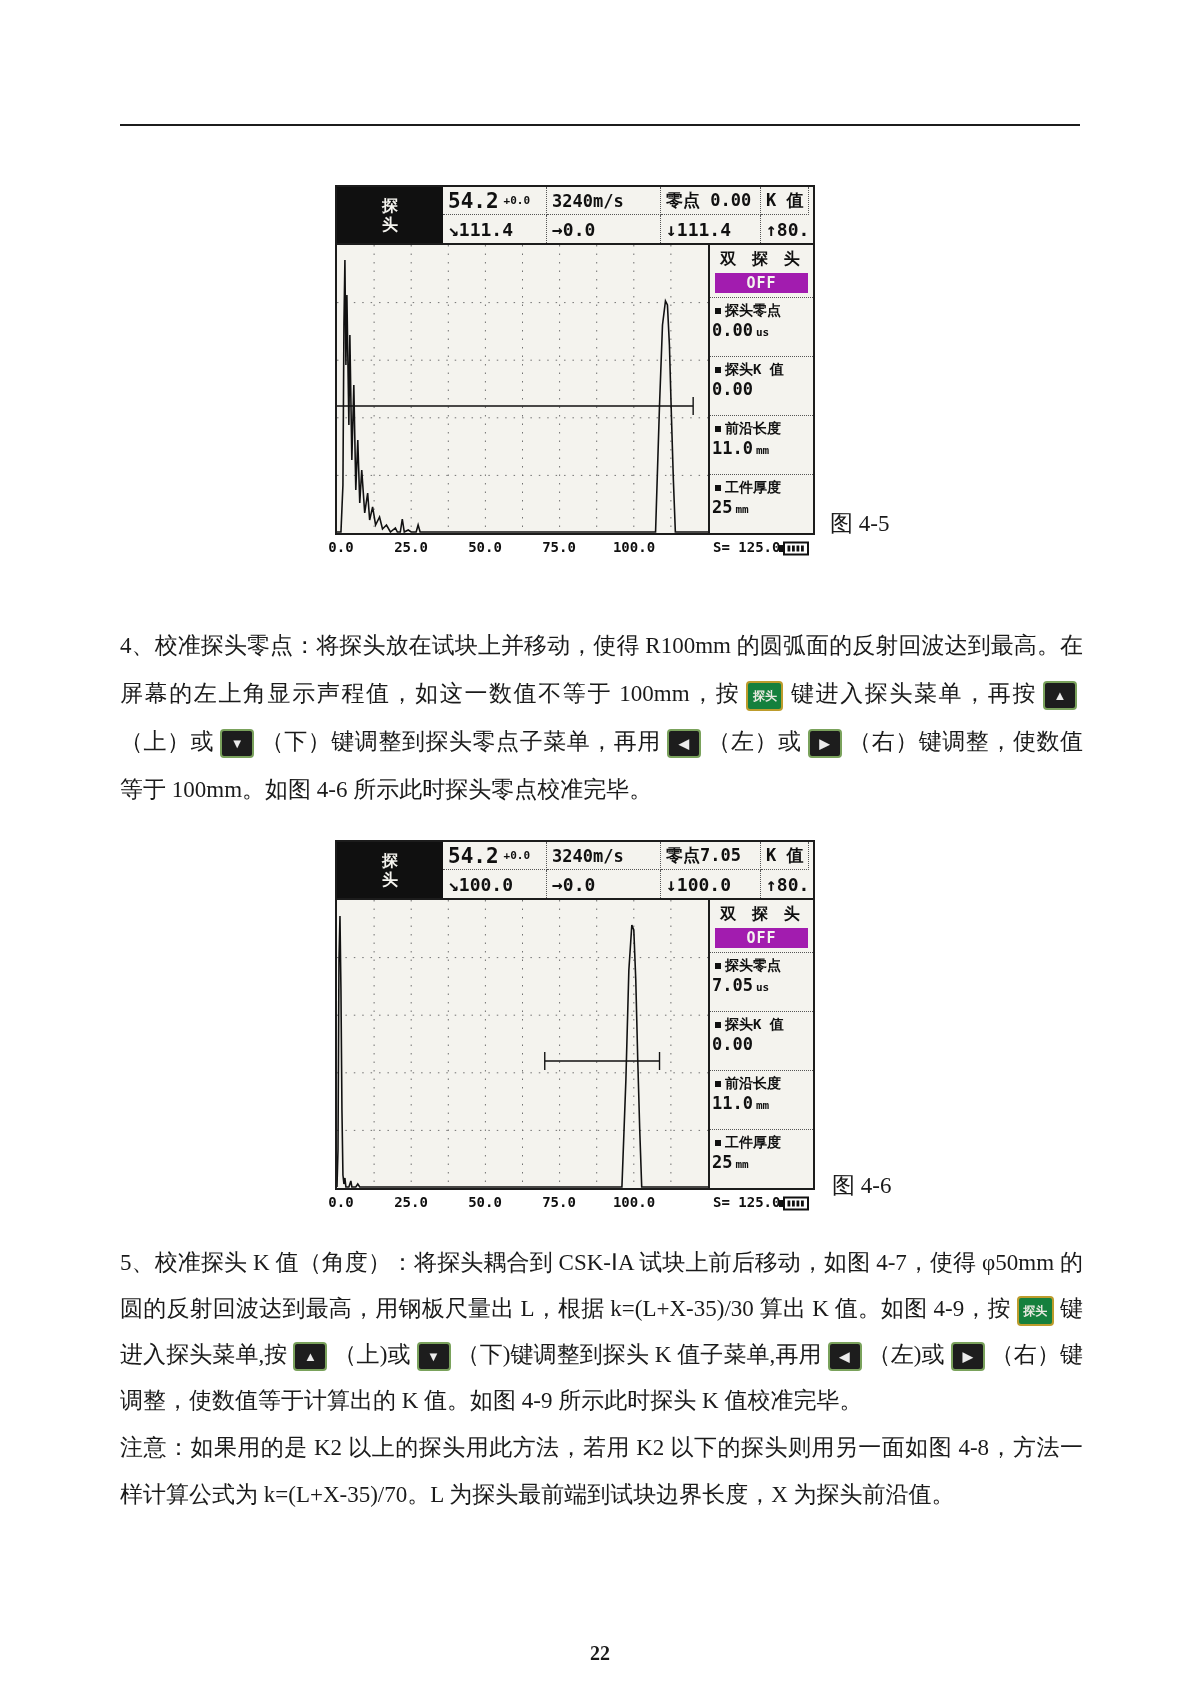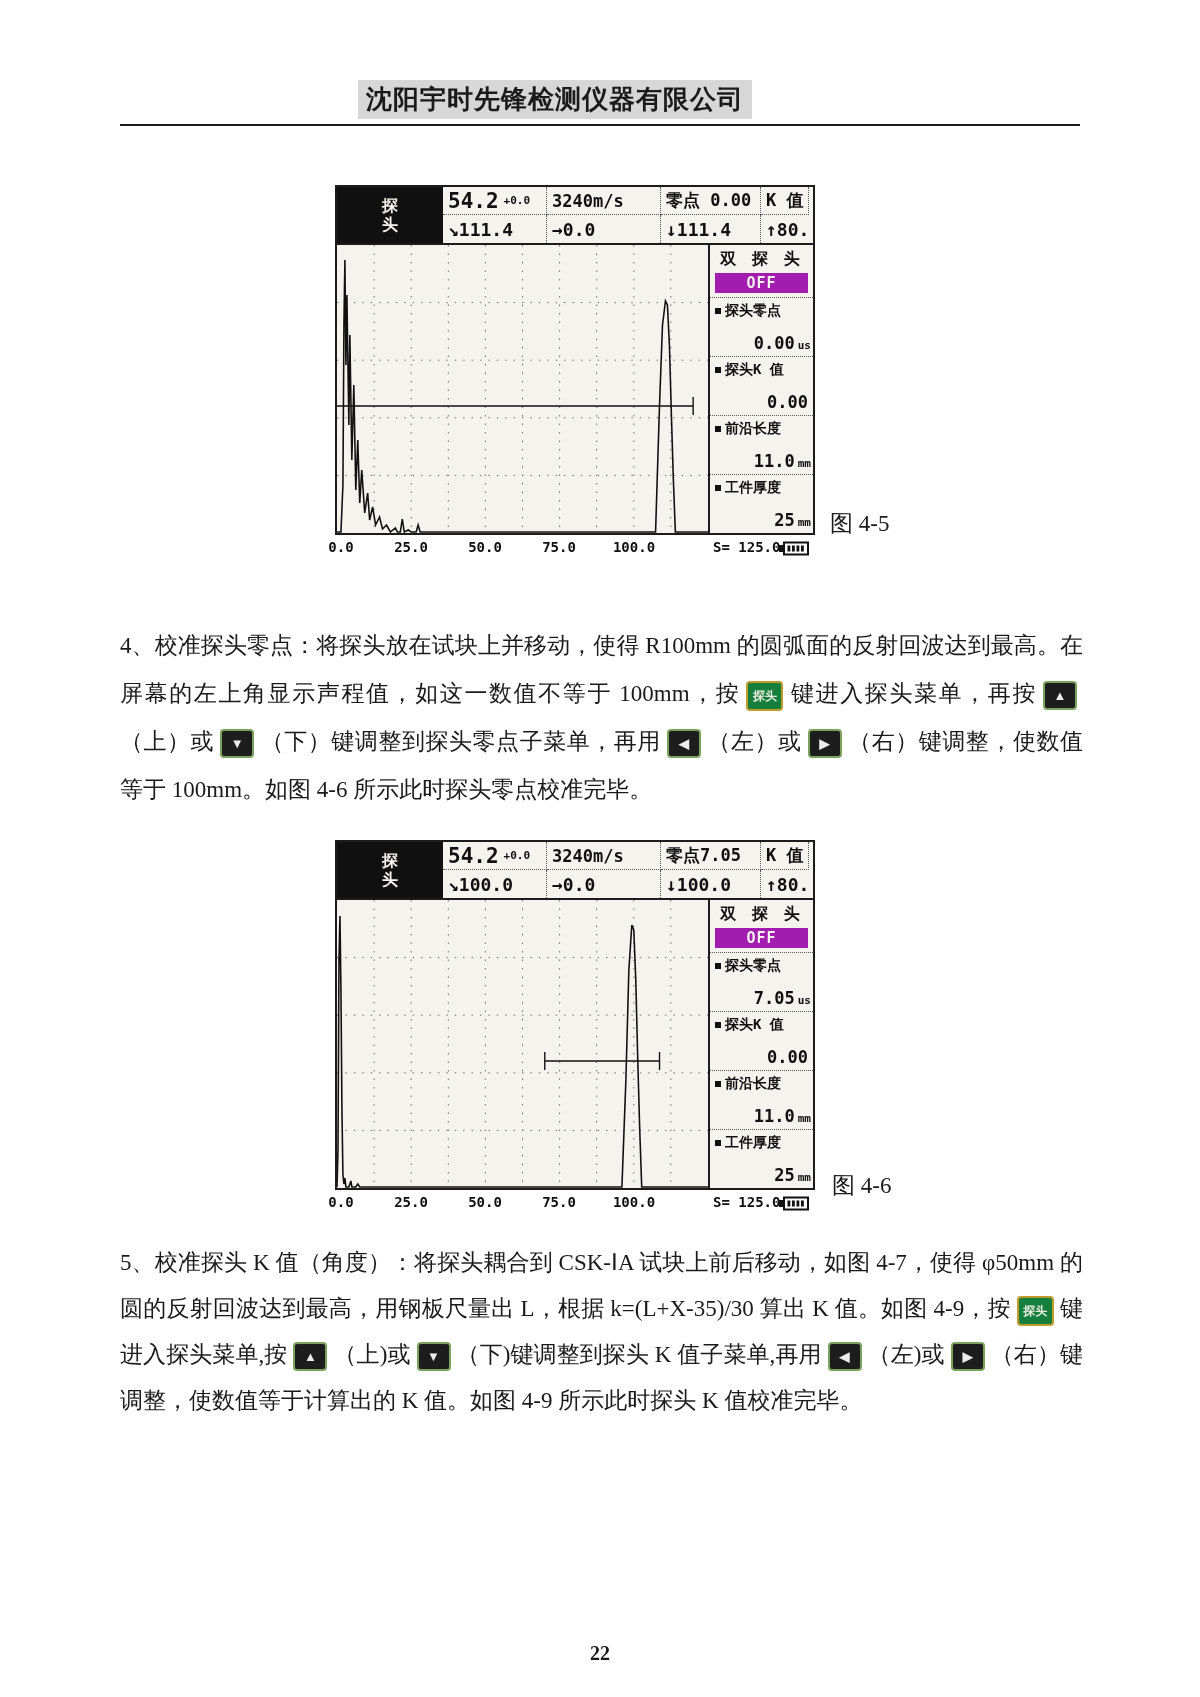--- a/index.html
+++ b/index.html
@@ -32,21 +32,21 @@
   .cursor { fill:none; stroke:#111; stroke-width:1.4; }
   .grid-line { stroke:#707070; stroke-width:1; stroke-dasharray:1.5 7; }
 
   .menu { flex:1; padding-top:2px; }
   .m-head { text-align:center; font-size:16px; font-weight:bold; letter-spacing:3px; padding:2px 0 3px; }
   .m-off { background:#a21caf; color:#f4f3ee; text-align:center; font-weight:bold; font-size:15px;
            margin:0 5px 4px 5px; padding:1px 0; letter-spacing:1px; }
   .m-item { border-top:1px dotted #555; padding:4px 2px 5px 2px; height:49px; box-sizing:content-box; }
   .m-label { font-size:14px; font-weight:bold; display:flex; align-items:center; white-space:nowrap; }
   .bullet { width:6px; height:6px; background:#101010; display:inline-block; margin:0 4px 0 3px; flex:none; }
-  .m-value { text-align:right; font-size:17px; font-weight:bold; margin-top:13px; white-space:nowrap; }
+  .m-value { text-align:left; font-size:17px; font-weight:bold; margin-top:0; white-space:nowrap; }
   .m-unit { font-size:11px; font-weight:bold; margin-left:3px; }
 
   .scalebar { position:relative; height:26px; width:480px; font-family:"DejaVu Sans Mono", monospace;
               font-size:14px; font-weight:bold; color:#101010; }
   .tick { position:absolute; top:4px; transform:translateX(-50%); white-space:nowrap; }
   .s-range { position:absolute; top:4px; left:378px; white-space:nowrap; }
   .battery { position:absolute; top:6px; left:444px; }
 
   
   .fig-caption { position:absolute; font-size:23px; white-space:nowrap; }
@@ -64,21 +64,20 @@
   .key-arrow { width:34px; height:29px; background:#1d1d1d; border:2px solid #7aa25c; color:#ececec;
                font-size:13px; }
 
   .page-number { position:absolute; left:0; right:0; top:1642px; text-align:center; font-size:20px;font-weight:bold; }
 </style>
 </head>
 <body>
 
 <div class="page">
 
-  <div class="header-title">沈阳宇时先锋检测仪器有限公司</div>
   <div class="rule"></div>
 
   <div class="screen-wrap" style="left:335px; top:185px;">
     <div class="screen-box">
       <div class="statusbar">
         <div class="s-cell s-row1">
           <span class="s-big">54.2</span>
           <span class="s-small">+0.0</span>
         </div>
         <div class="s-cell s-row1">3240m/s</div>
@@ -263,16 +262,19 @@
           </svg>
       </span>
     </div>
   </div>
   <div class="fig-caption" style="left:832px; top:1170px;">图 4-6</div>
 
   <div class="para" id="para5">
     <span>5、校准探头 K 值（角度）：将探头耦合到 CSK-ⅠA 试块上前后移动，如图 4-7，使得 φ50mm 的圆的反射回波达到最高，用钢板尺量出 L，根据 k=(L+X-35)/30 算出 K 值。如图 4-9，按</span><span class="key key-probe">探头</span><span>键进入探头菜单,按</span><span class="key key-arrow">▲</span><span>（上)或</span><span class="key key-arrow">▼</span><span>（下)键调整到探头 K 值子菜单,再用</span><span class="key key-arrow">◀</span><span>（左)或</span><span class="key key-arrow">▶</span><span>（右）键调整，使数值等于计算出的 K 值。如图 4-9 所示此时探头 K 值校准完毕。</span>
   </div>
 
+  <div class="para" id="note">
+    <span>注意：如果用的是 K2 以上的探头用此方法，若用 K2 以下的探头则用另一面如图 4-8，方法一样计算公式为 k=(L+X-35)/70。L 为探头最前端到试块边界长度，X 为探头前沿值。</span>
+  </div>
 
   <div class="page-number">22</div>
 
 </div>
 
 </body></html>

